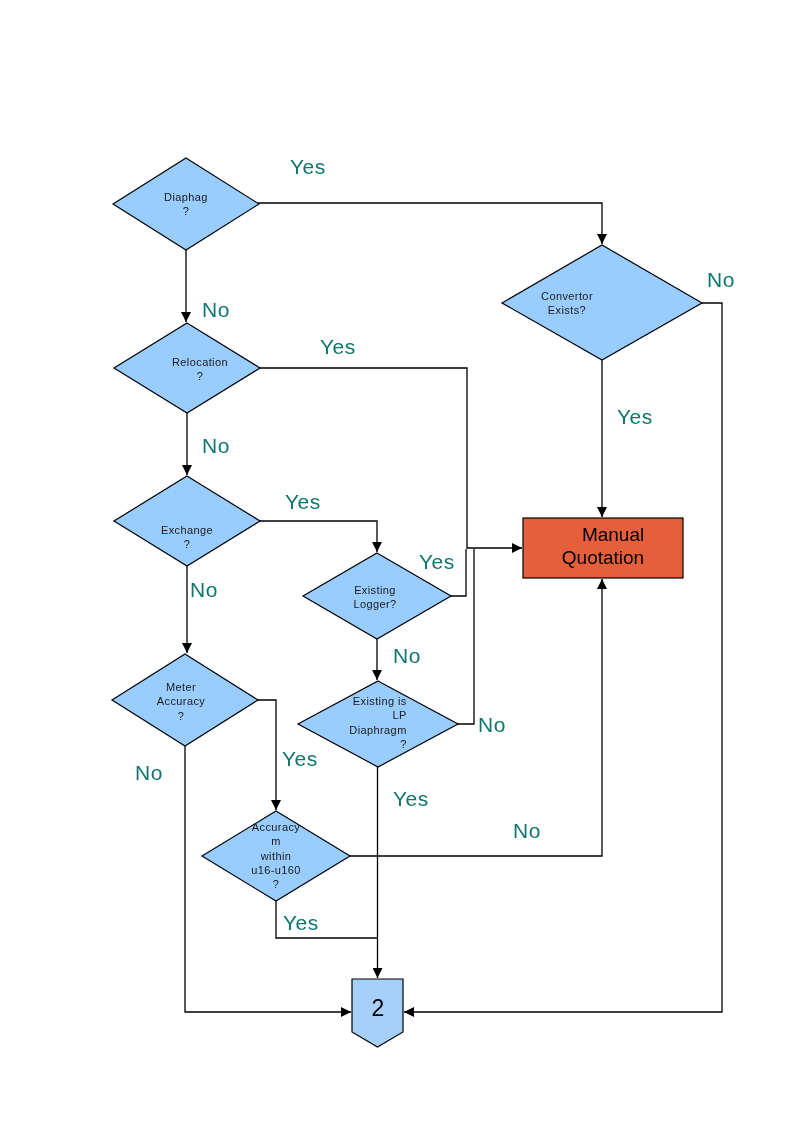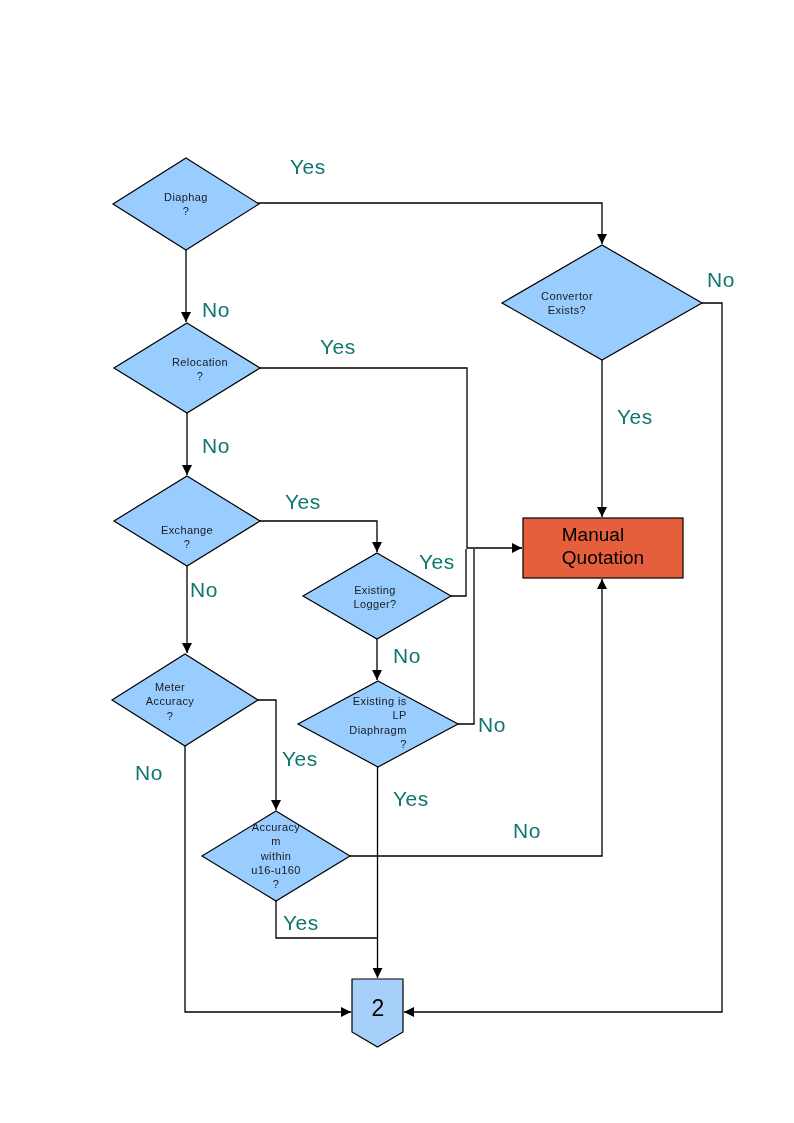--- a/index.html
+++ b/index.html
@@ -14,21 +14,21 @@
   .label{position:absolute;color:#000;}
   .node-label{
     font-size:11px;line-height:1.3;letter-spacing:0.4px;
     text-align:center;transform:translate(-50%,-50%);
     white-space:pre-line;color:#1a1a1a;
   }
   .edge-label{
     font-size:21px;line-height:1.05;letter-spacing:0.5px;color:#0f766e;
   }
   .rect-label{
-    font-size:19px;line-height:1.2;text-align:left;
+    font-size:19px;line-height:1.2;text-align:right;
     transform:translate(-50%,-50%);white-space:pre-line;color:#000;
   }
   .connector-label{
     font-size:23px;text-align:center;transform:translate(-50%,-50%);color:#000;
   }
 </style>
 </head>
 <body>
 
 <div id="page">
@@ -78,21 +78,21 @@
   <div class="label node-label" style="left:186px;top:204px;">Diaphag
 ?</div>
   <div class="label node-label" style="left:567px;top:303px;">Convertor
 Exists?</div>
   <div class="label node-label" style="left:200px;top:369px;">Relocation
 ?</div>
   <div class="label node-label" style="left:187px;top:522px;margin-top:15px;">Exchange
 ?</div>
   <div class="label node-label" style="left:375px;top:597px;">Existing
 Logger?</div>
-  <div class="label node-label" style="left:170px;top:701px;text-align:center;">Meter
+  <div class="label node-label" style="left:181px;top:701px;text-align:center;">Meter
 Accuracy
 ?</div>
   <div class="label node-label" style="left:378px;top:723px;text-align:right;">Existing is
 LP
 Diaphragm
 ?</div>
   <div class="label node-label" style="left:276px;top:856px;">Accuracy
 m
 within
 u16-u160

